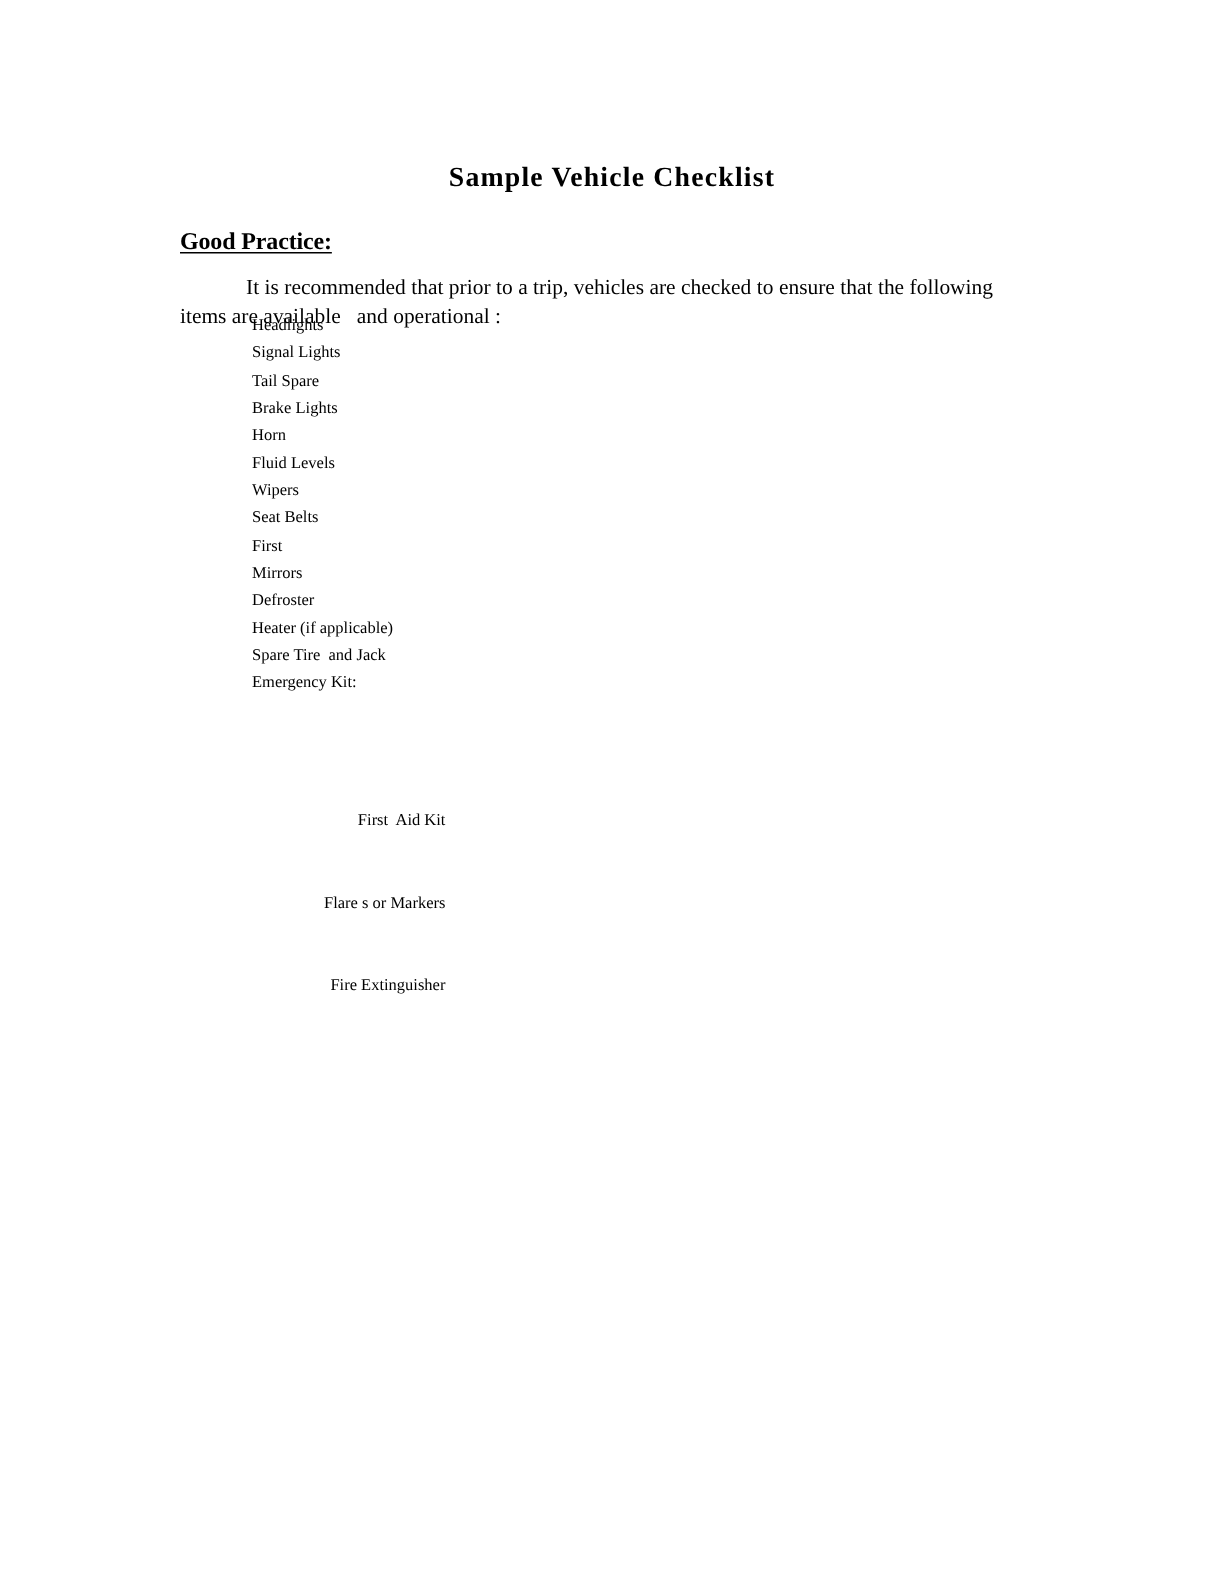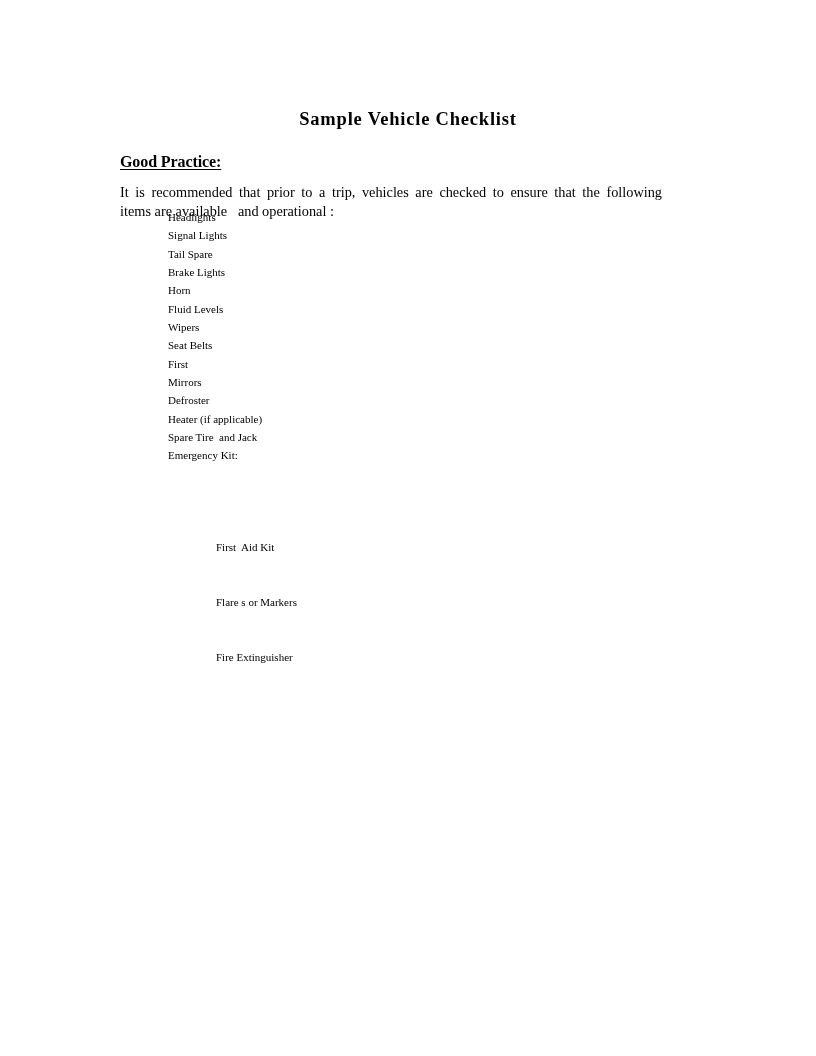--- a/index.html
+++ b/index.html
@@ -57,20 +57,21 @@
     font-size: 14.3px;
     line-height: 18.4px;
     text-align: justify;
     text-justify: inter-word;
   }
   .intro .line-1 {
     display: block;
     text-align: justify;
     text-align-last: justify;
     white-space: pre;
+    margin-left: 44px;
   }
   .intro .line-2 {
     display: block;
     white-space: pre;
   }
   
   .checklist {
     position: absolute;
     left: 168px;
     top: 208px;
@@ -82,20 +83,21 @@
   }
   .checklist > li {
     white-space: pre;
     margin: 0;
     padding: 0;
   }
   .sublist {
     margin: 0;
     padding: 0;
     list-style: none;
+    text-align: right;
   }
   .sublist > li {
     padding-left: 48px;
     white-space: pre;
     margin: 0;
   }
 </style>
 </head>
 <body>
 

